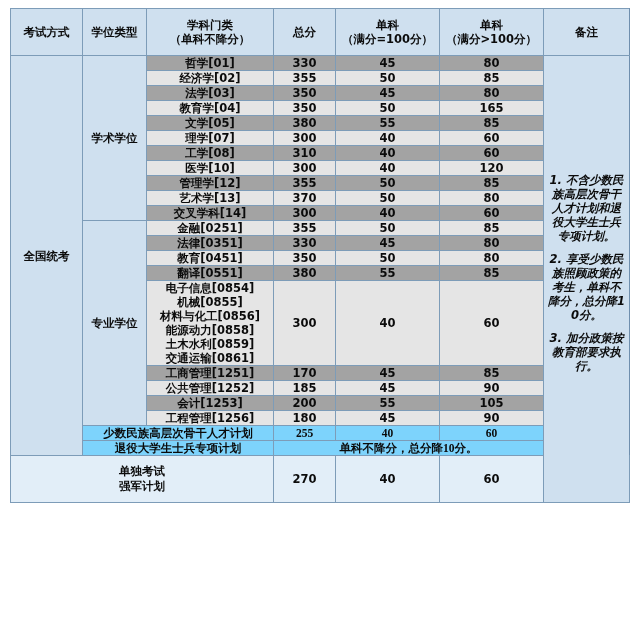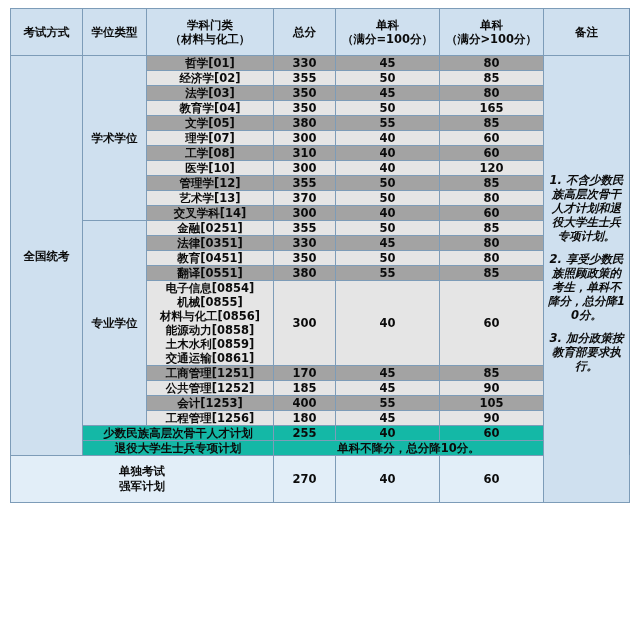--- a/index.html
+++ b/index.html
@@ -59,21 +59,21 @@
   }
   td.remark p{margin:0 0 9px 0;}
   td.remark p:last-child{margin-bottom:12px;}
   td.multi{
     text-align:left;
     padding:4px 5px;
     line-height:1.32;
   }
   td.multi div{white-space:nowrap;}
   td.center-note{font-weight:bold;}
-  tr.footer td{background:#14b8a6;}
+  tr.footer td{background:#7dd3fc;font-family:Liberation Serif, serif;}
   tr.lastrow td{background:#e2eef8;height:46px;line-height:1.35;}
 </style>
 </head>
 <body>
 
 <div id="wrap">
   <table class="score">
     <colgroup>
       <col style="width:72px">
       <col style="width:64px">
@@ -82,21 +82,21 @@
       <col style="width:104px">
       <col style="width:104px">
       <col style="width:86px">
     </colgroup>
     <thead>
       <tr>
         <th>考试方式</th>
         <th>学位类型</th>
         <th>
           <div>学科门类</div>
-          <div>（材料与化工）</div>
+          <div>（单科不降分）</div>
         </th>
         <th>总分</th>
         <th>
           <div>单科</div>
           <div>（满分=100分）</div>
         </th>
         <th>
           <div>单科</div>
           <div>（满分&gt;100分）</div>
         </th>
@@ -227,21 +227,21 @@
         <td class="band">85</td>
       </tr>
       <tr class="norm">
         <td class="subject band">公共管理[1252]</td>
         <td class="band">185</td>
         <td class="band">45</td>
         <td class="band">90</td>
       </tr>
       <tr class="alt">
         <td class="subject band">会计[1253]</td>
-        <td class="band">400</td>
+        <td class="band">200</td>
         <td class="band">55</td>
         <td class="band">105</td>
       </tr>
       <tr class="norm">
         <td class="subject band">工程管理[1256]</td>
         <td class="band">180</td>
         <td class="band">45</td>
         <td class="band">90</td>
       </tr>
 

